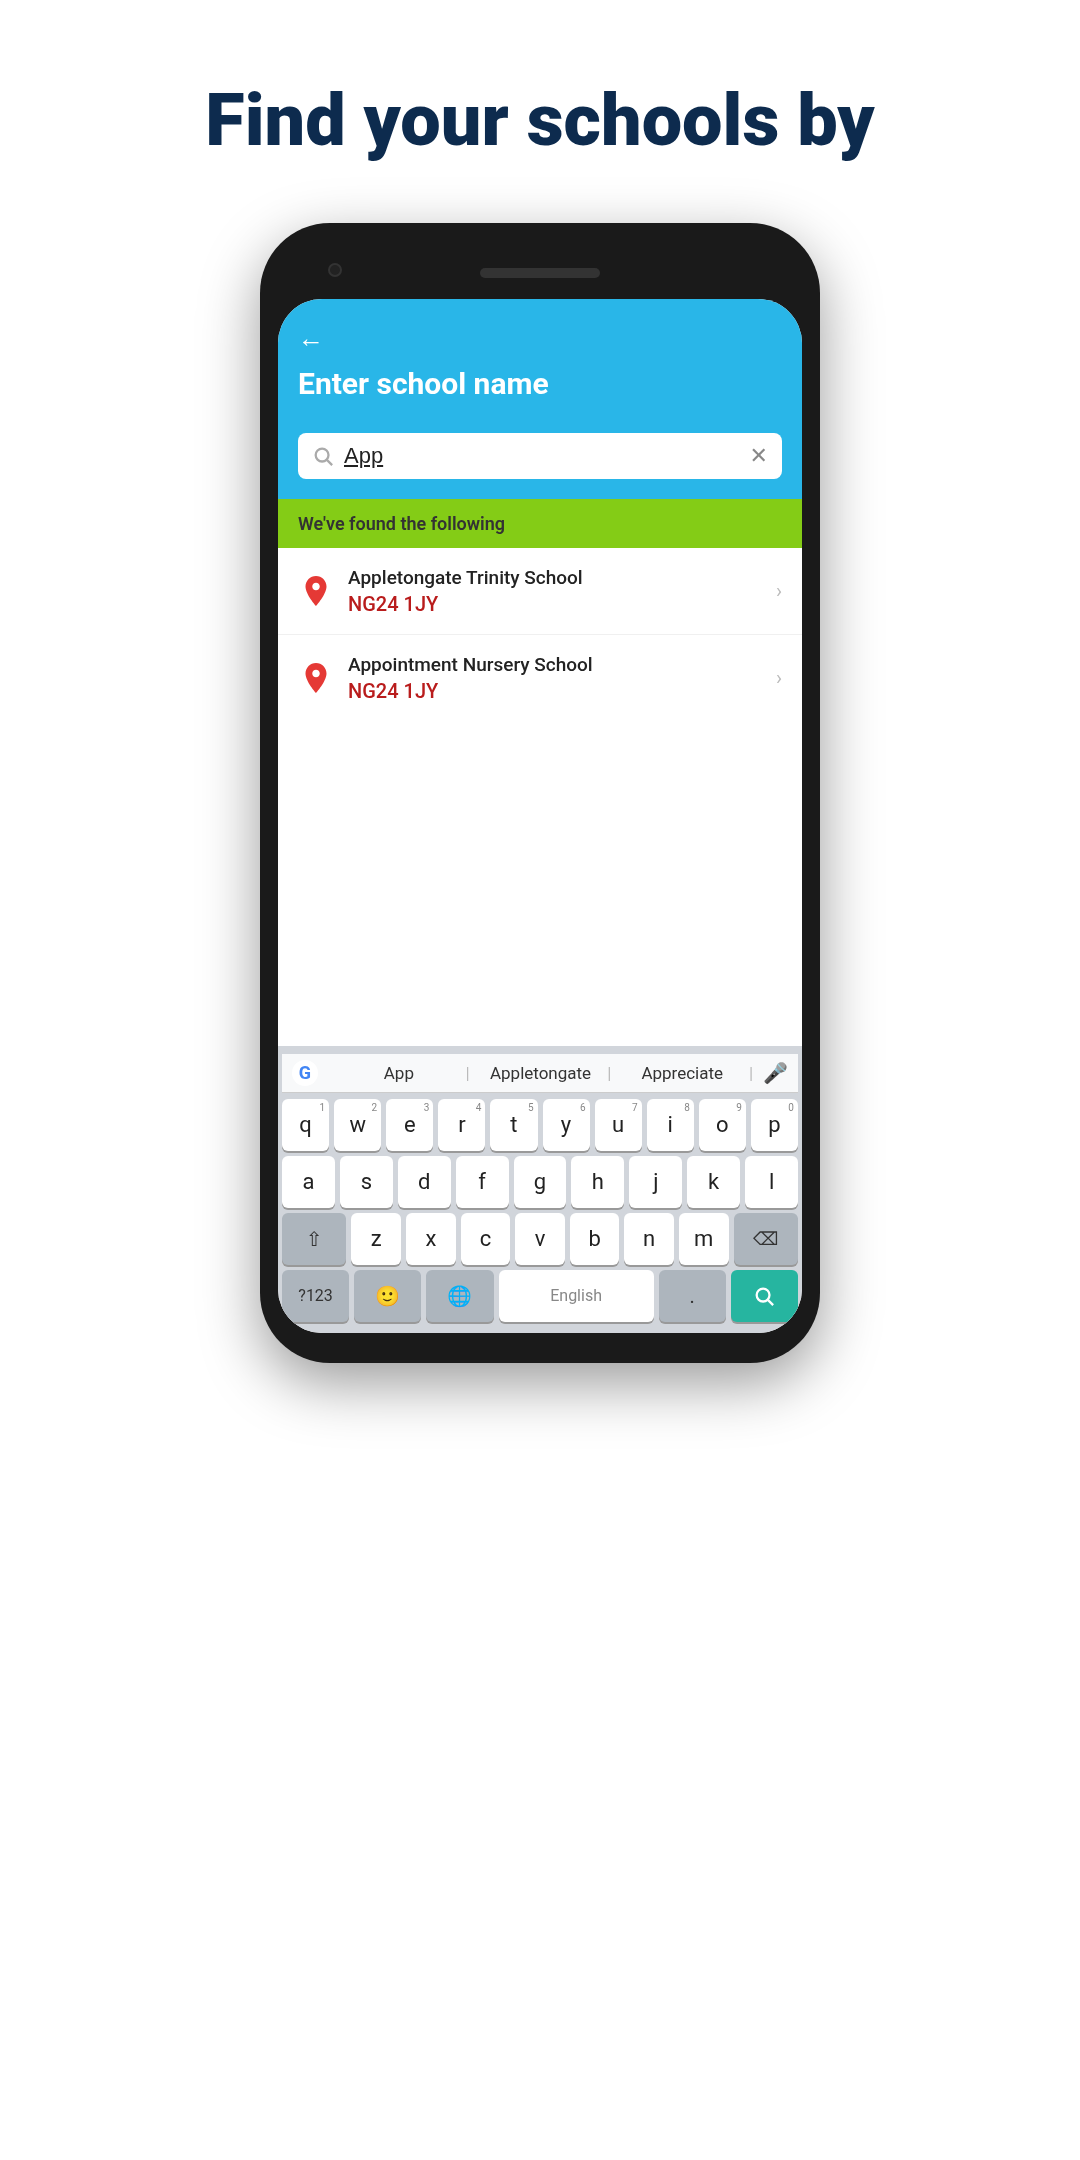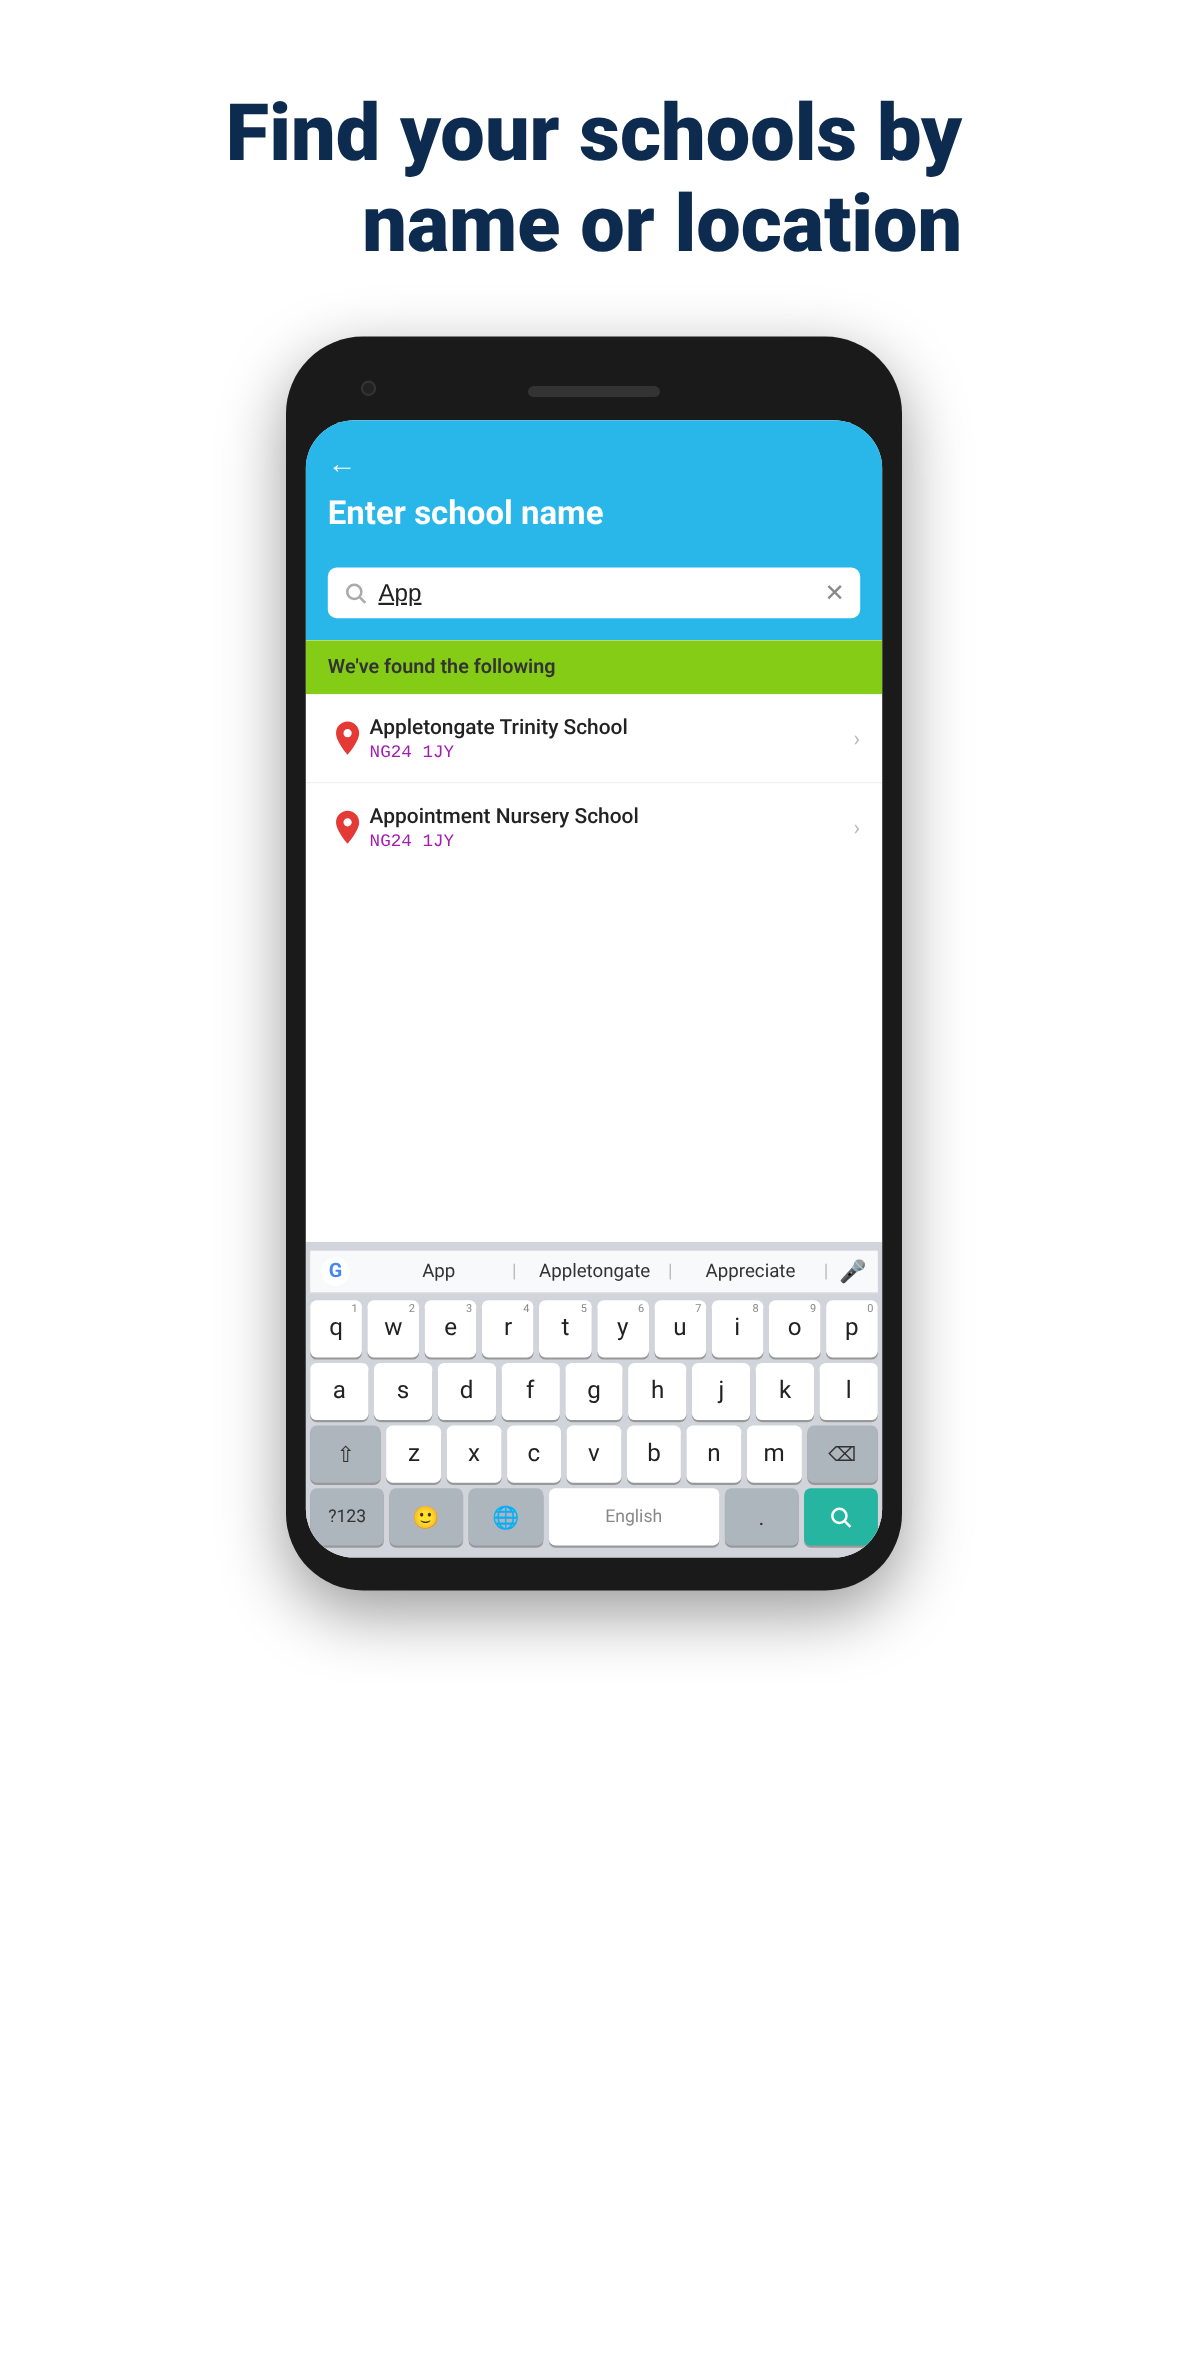--- a/index.html
+++ b/index.html
@@ -142,21 +142,21 @@
       font-weight: 600;
       color: #333;
     }
 
     .school-item {
       display: flex;
       align-items: center;
       padding: 18px 20px;
       border-bottom: 1px solid #f0f0f0;
       cursor: pointer;
-      gap: 2px;
+      gap: 14px;
     }
 
     .school-item:last-child {
       border-bottom: none;
     }
 
     .location-pin {
       width: 36px;
       height: 36px;
       flex-shrink: 0;
@@ -167,24 +167,23 @@
     }
 
     .school-name {
       font-size: 19px;
       font-weight: 500;
       color: #222;
       margin-bottom: 3px;
     }
 
     .school-postcode {
-      font-size: 16px;
-      color: #a21caf;
+      font-size: 20px;
+      color: #b91c1c;
       font-weight: 500;
-      font-family: Liberation Mono, monospace;
     }
 
     .chevron-right {
       color: #bbb;
       font-size: 20px;
     }
 
     
     .keyboard {
       background: #d1d5db;
@@ -321,21 +320,20 @@
 
     .key-dot {
       font-size: 20px;
     }
   </style>
 </head>
 <body>
 
 <h1 class="page-title">
   <span>Find your schools by</span><br>
-  <span>name or location</span>
 </h1>
 
 <div class="phone-frame">
   <div class="phone-camera"></div>
   <div class="phone-top-bar">
     <div class="phone-speaker"></div>
   </div>
 
   <div class="phone-screen">
 

